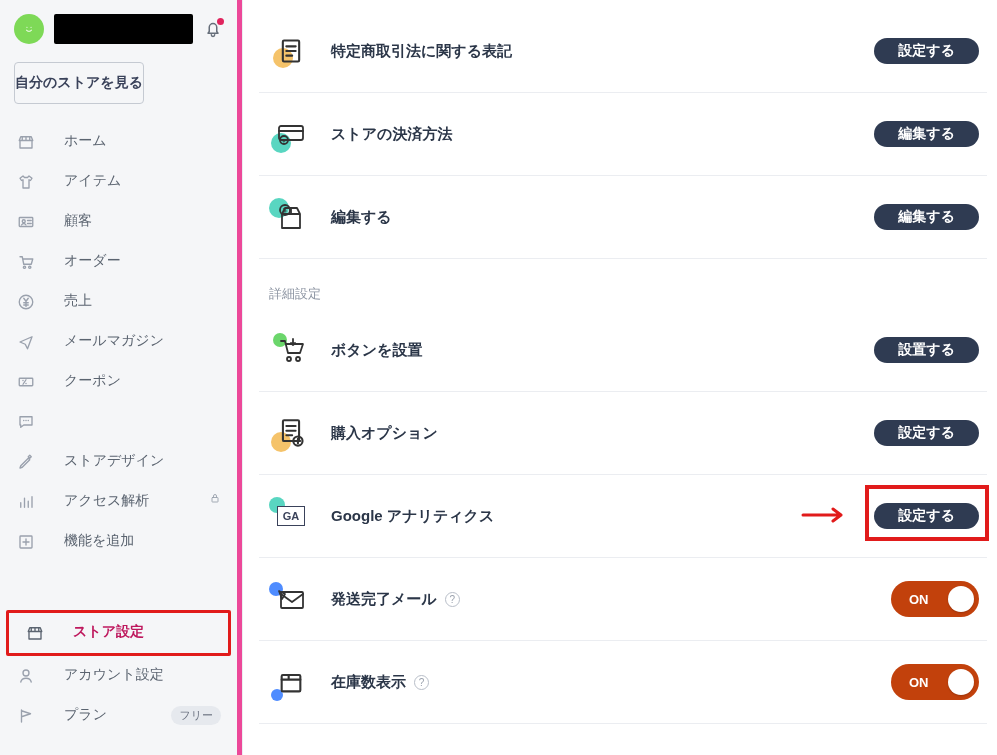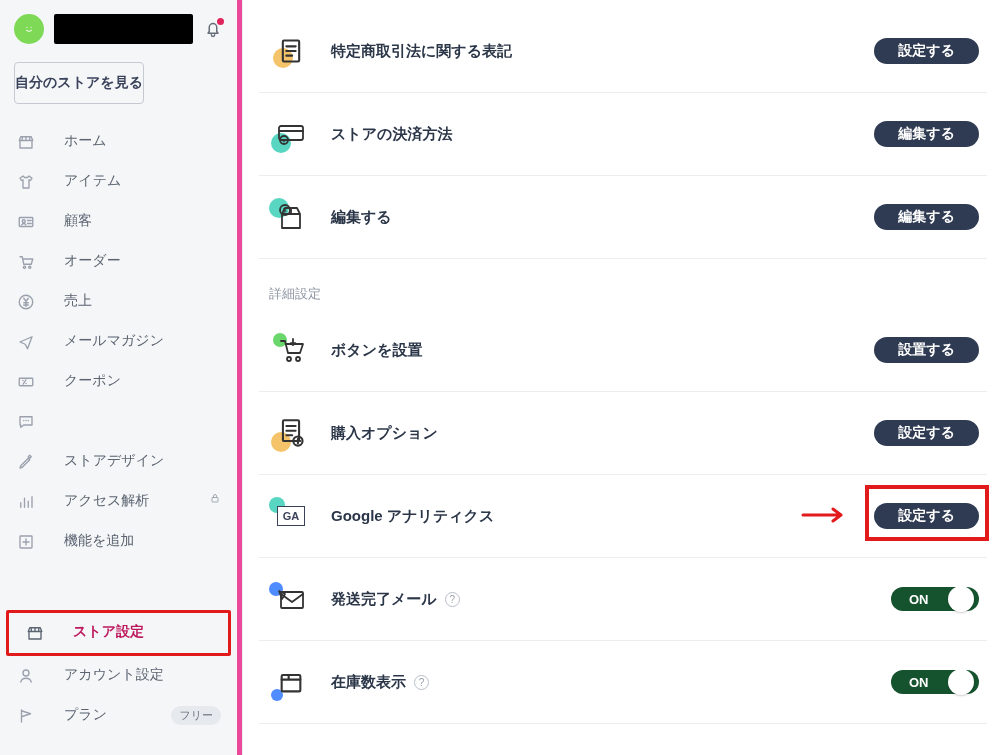--- a/index.html
+++ b/index.html
@@ -156,22 +156,22 @@
     min-width: 100px;
     text-align: center;
   }
   .section-heading {
     font-size:13px;
     color:#8b93a1;
     padding: 26px 0 6px 10px;
   }
 
   .toggle {
-    width: 88px; height: 24px;
-    background:#14532d;
+    width: 88px; height: 36px;
+    background:#c2410c;
     border-radius:18px;
     position:relative;
     cursor:pointer;
     display:flex;
     align-items:center;
   }
   .toggle-label {
     color:#fff; font-weight:700; font-size:13px;
     position:absolute; left:18px;
   }

